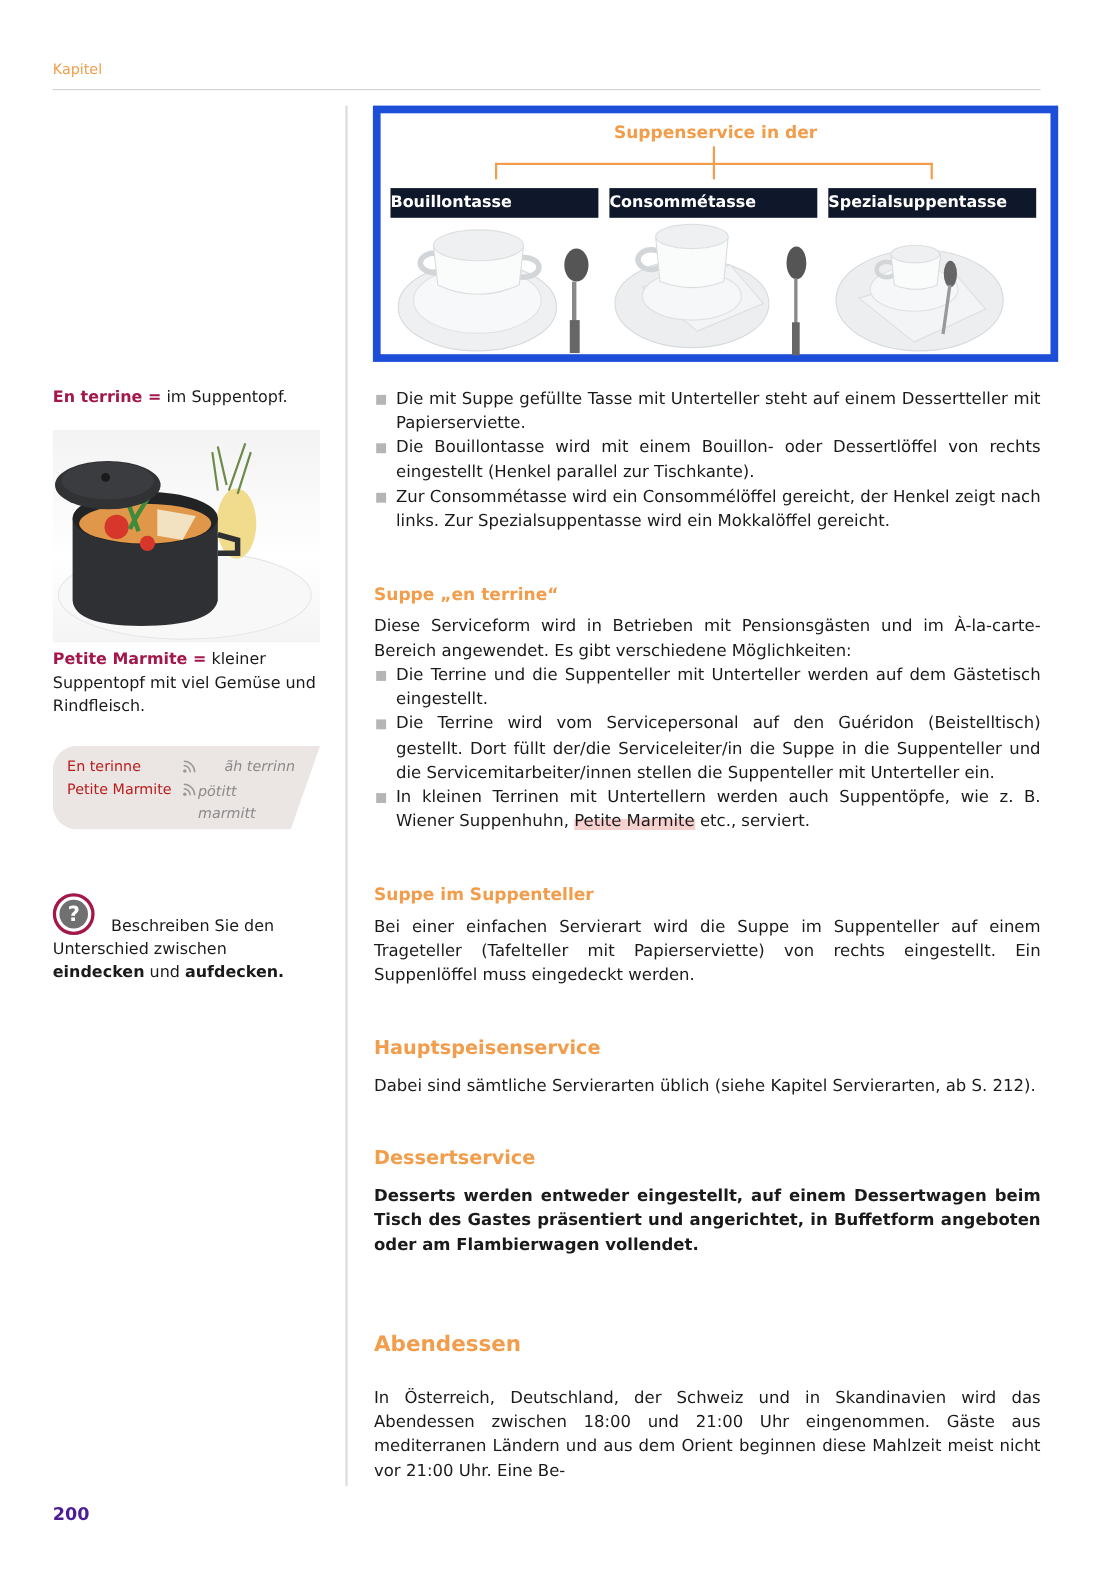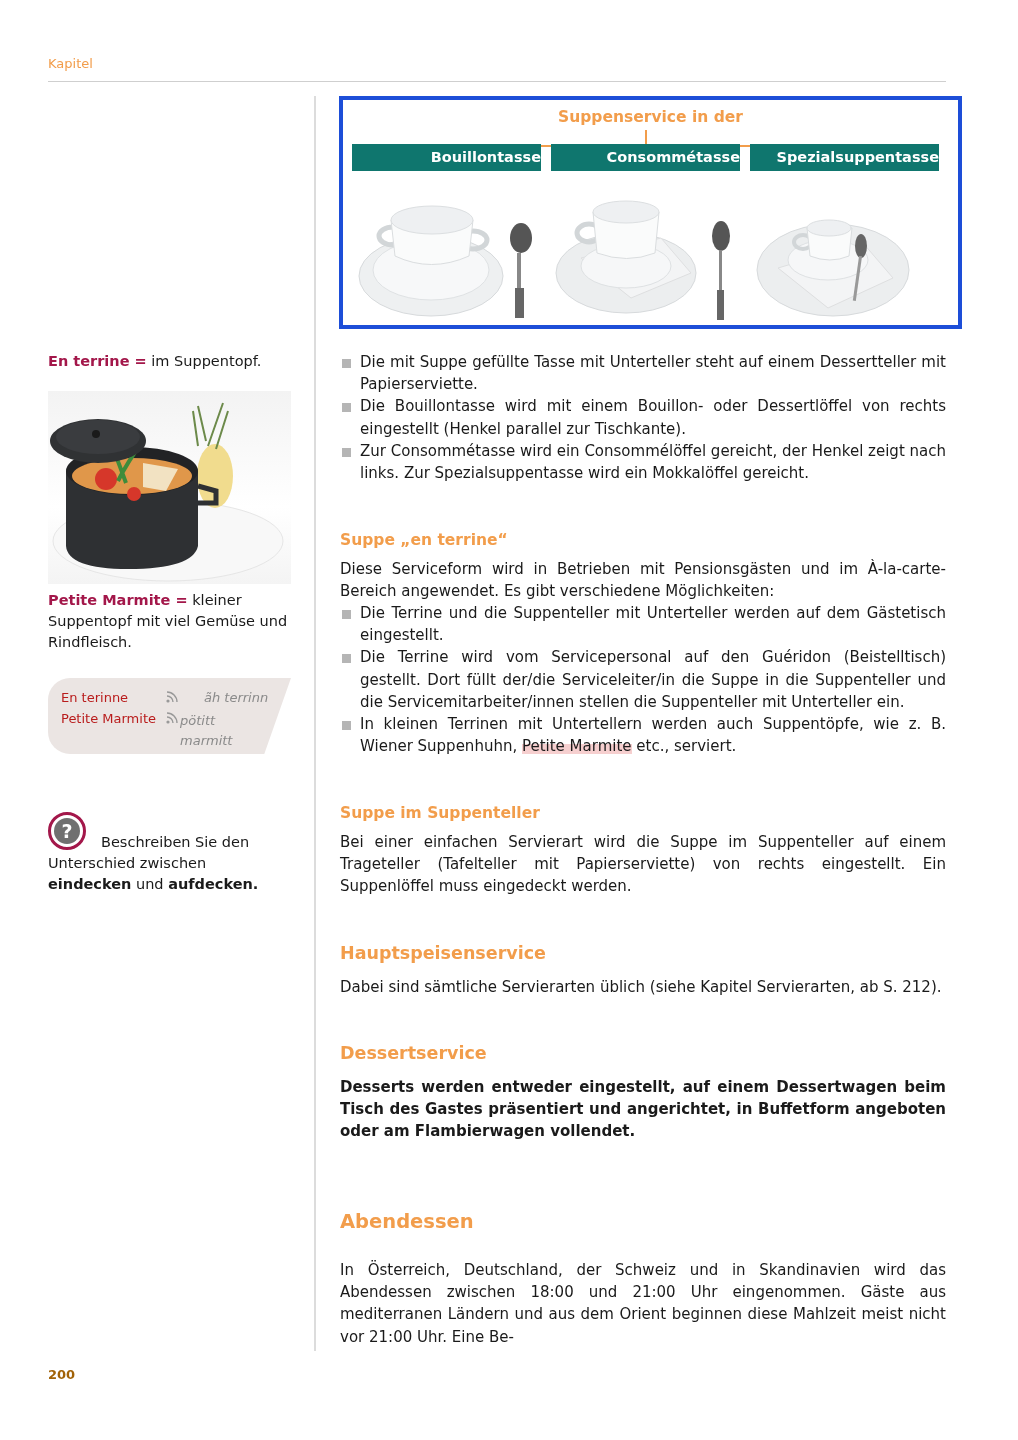--- a/index.html
+++ b/index.html
@@ -11,21 +11,21 @@
     position: absolute; left: 48px; top: 56px;
     font-size: 13px; color: #f29d4b;
   }
   .head-rule {
     position: absolute; left: 48px; top: 81px; width: 898px; height: 1px; background: #cfcfcf;
   }
   .col-rule {
     position: absolute; left: 314px; top: 96px; width: 2px; height: 1255px; background: #dcdcdc;
   }
   .page-number {
-    position: absolute; left: 48px; top: 1367px; font-size: 13px; color: #a16207; font-weight: bold;
+    position: absolute; left: 48px; top: 1367px; font-size: 16px; color: #4c1d95; font-weight: bold;
   }
 
   
   .side { position: absolute; left: 48px; width: 246px; font-size: 14.5px; line-height: 21px; }
   .term { color: #a3174a; font-weight: bold; }
   .side-term-1 { top: 351px; }
   .side-photo {
     position: absolute; left: 48px; top: 391px; width: 243px; height: 193px;
     background: linear-gradient(180deg, #f3f3f3 0%, #ffffff 60%, #f4f4f4 100%);
     overflow: hidden;
@@ -50,30 +50,30 @@
     position: absolute; left: 3px; top: 3px; width: 26px; height: 26px; border-radius: 50%;
     background: #707070; color: #fff; font-weight: bold; font-size: 19px; line-height: 26px; text-align: center;
   }
   .side-question { top: 832px; }
   .side-question .first-line { padding-left: 53px; }
 
   
   .main { position: absolute; left: 340px; width: 606px; }
   .diagram {
     position: absolute; left: 339px; top: 96px; width: 623px; height: 233px;
-    border: 4px solid #1d4ed8; box-sizing: border-box;
+    border: 7px solid #1d4ed8; box-sizing: border-box;
   }
   .diagram-title {
     position: absolute; left: 0; right: 0; top: 8px; text-align: center;
     color: #f29d4b; font-weight: bold; font-size: 15.5px;
   }
   .conn { position: absolute; background: #f29d4b; }
   .cat-box {
-    position: absolute; top: 44px; height: 27px; width: 189px; background: #0f766e;
-    color: #fff; font-weight: bold; font-size: 14.5px; text-align: right; line-height: 27px;
+    position: absolute; top: 68px; height: 27px; width: 189px; background: #0f172a;
+    color: #fff; font-weight: bold; font-size: 14.5px; text-align: left; line-height: 27px;
   }
   .cup-img { position: absolute; top: 98px; width: 200px; height: 128px; }
 
   .para { font-size: 15px; line-height: 22.2px; text-align: justify; }
   .bullets { list-style: none; margin: 0; padding: 0; }
   .bullets li { position: relative; padding-left: 20px; font-size: 15px; line-height: 22.2px; text-align: justify; }
   .bullets li .bullet-mark {
     position: absolute; left: 2px; top: 8px; width: 9px; height: 9px; background: #b5b5b5;
   }
   .h3 { color: #f29d4b; font-weight: bold; font-size: 15.5px; }

